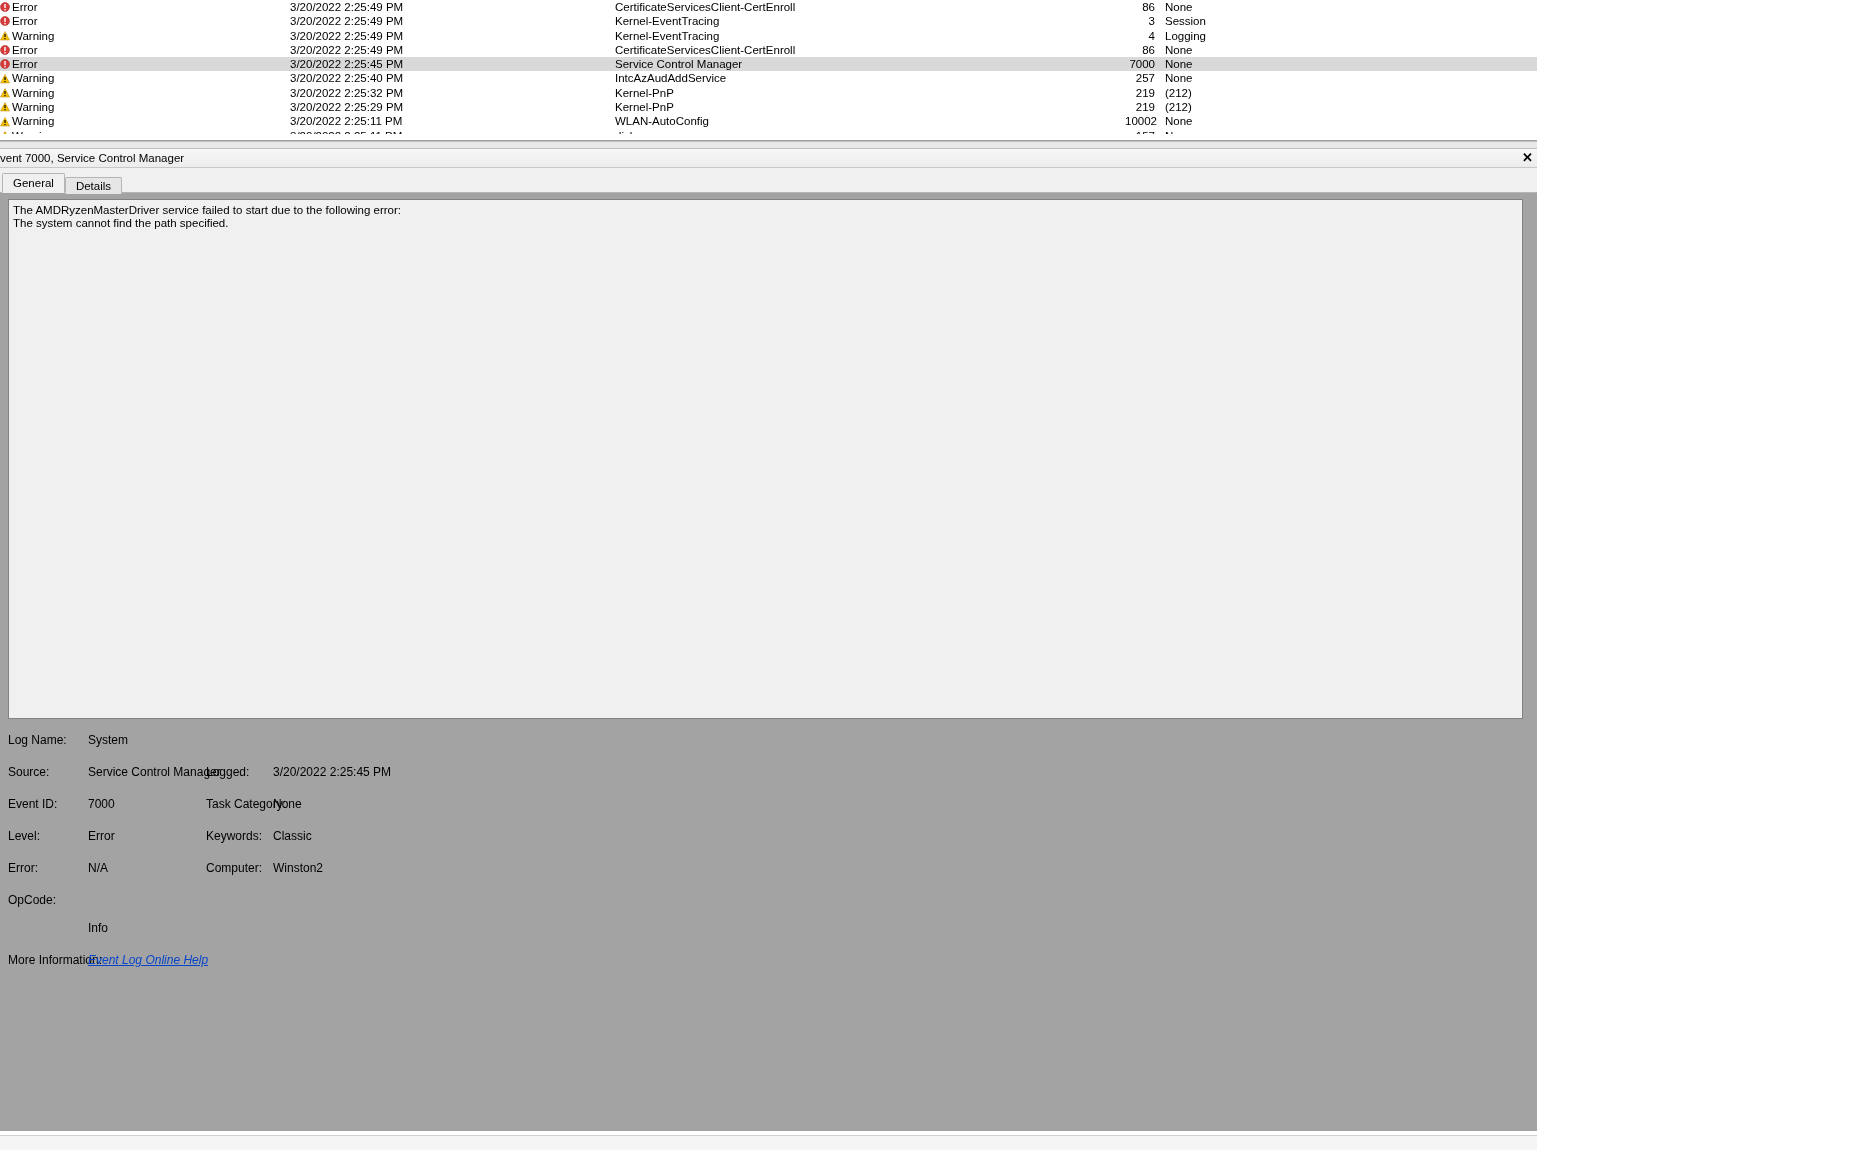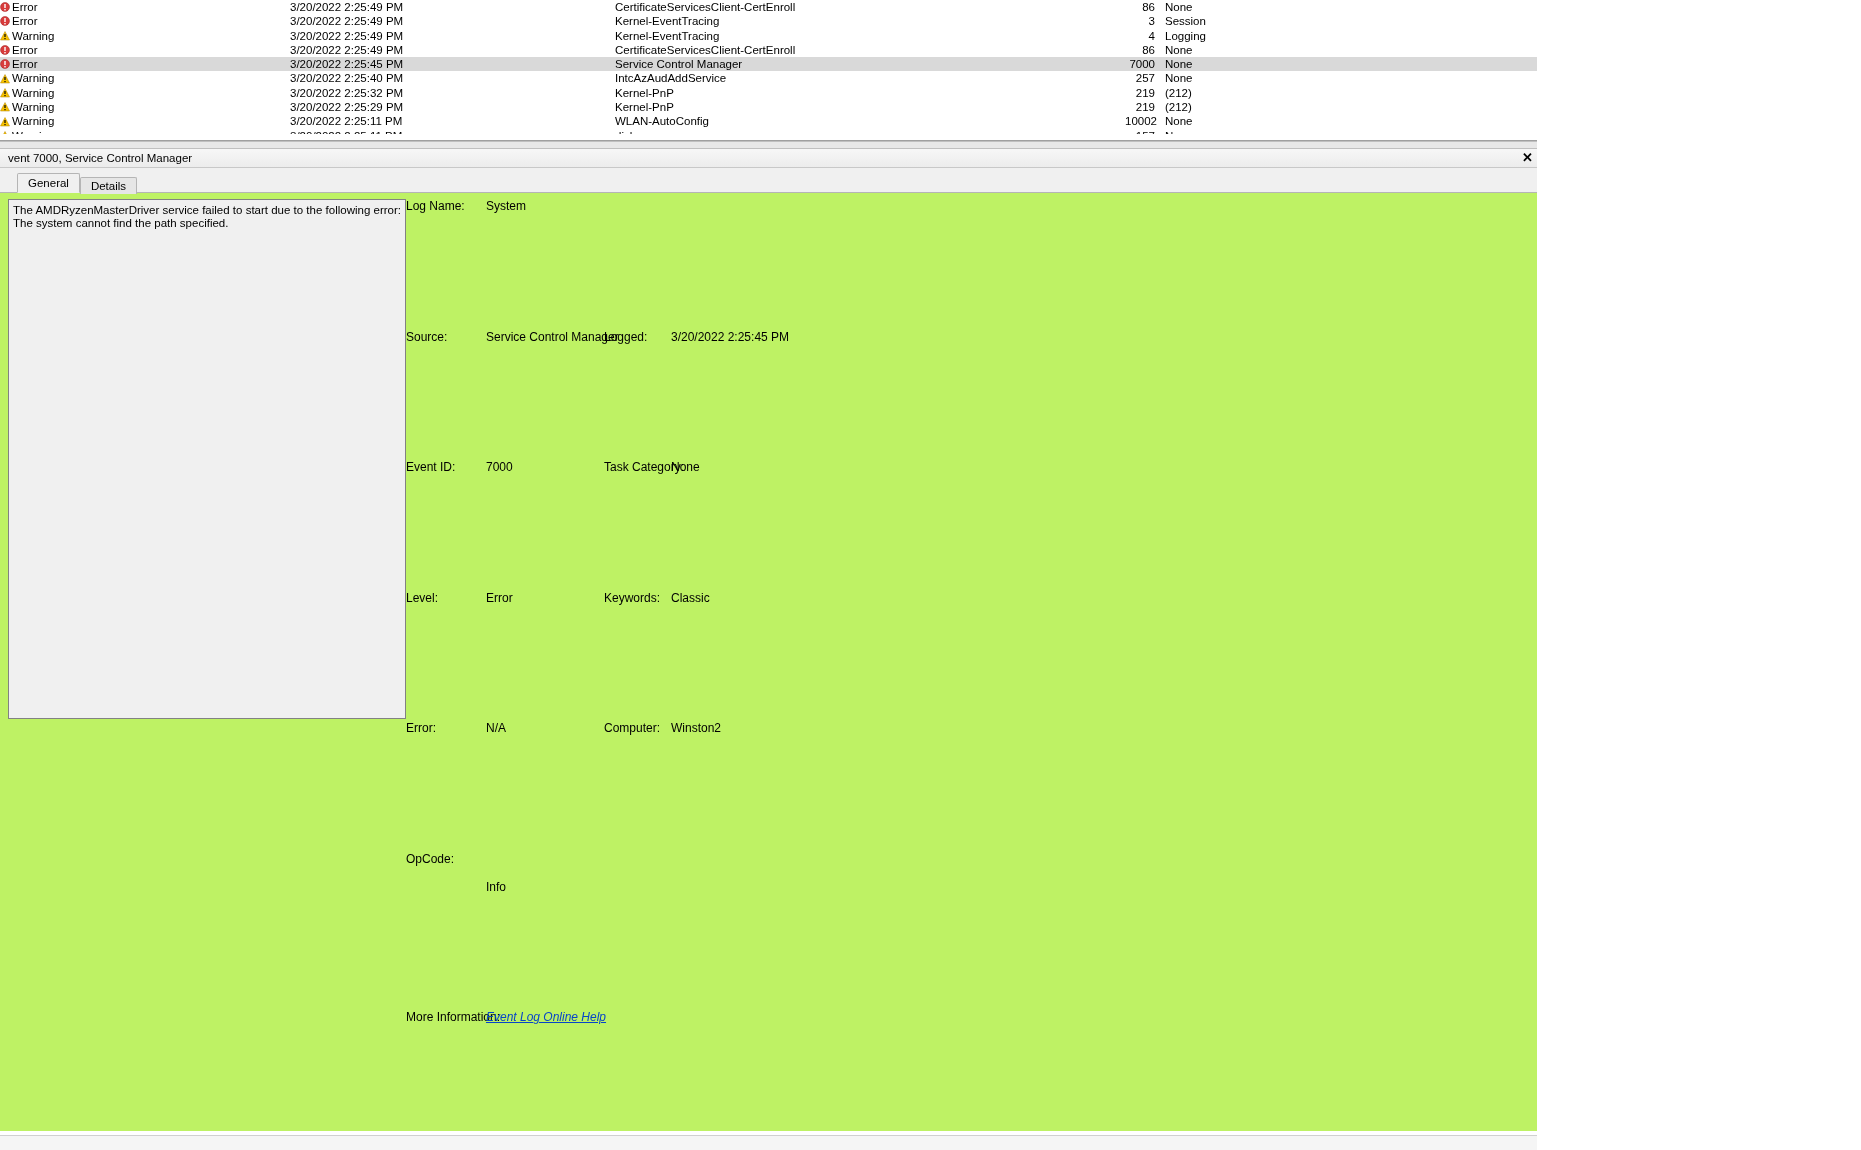--- a/index.html
+++ b/index.html
@@ -51,53 +51,53 @@
   .detail-header {
     height: 18px;
     background: linear-gradient(#f7f7f7,#ececec);
     border-bottom: 1px solid #c8c8c8;
     display: flex;
     align-items: center;
     justify-content: space-between;
     padding: 0 2px 0 0px;
     font-size: 11.5px;
   }
-  .detail-header .title { padding-left: 8px; }
+  .detail-header .title { padding-left: 0px; }
   .close-x { font-weight: bold; cursor: pointer; font-size: 13px; line-height: 12px; padding: 0 2px;}
 
   
   .tabs {
     display:flex;
     align-items:flex-end;
     background:#f0f0f0;
-    padding-left:17px;
+    padding-left:2px;
     height:24px;
     border-bottom:1px solid #b5b5b5;
   }
   .tab {
     padding:3px 10px 3px 10px;
     border:1px solid #b5b5b5;
     border-bottom:none;
     background:#f0f0f0;
     margin-right:0px;
     font-size:11.5px;
     position:relative;
     top:1px;
     border-radius:2px 2px 0 0;
   }
   .tab.active { background:#f0f0f0; border-bottom:1px solid #f0f0f0; z-index:2; }
   .tab.inactive { background:#e6e6e6; top:2px; padding-top:2px; padding-bottom:2px;}
 
   
   .detail-body {
     flex:1;
-    background:#bef264;
+    background:#a3a3a3;
     padding:6px 14px 8px 8px;
     display:flex;
-    flex-direction:row;
+    flex-direction:column;
   }
   .desc-box {
     border:1px solid #828282;
     background:#f0f0f0;
     padding:4px 4px;
     height:510px;
     font-size:11.5px;
     line-height:13px;
     white-space:pre-line;
     margin-bottom:14px;

